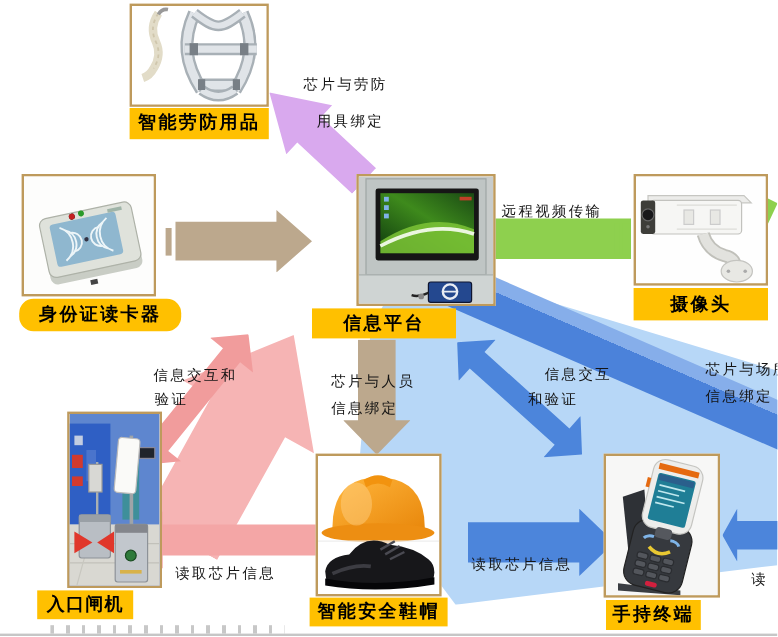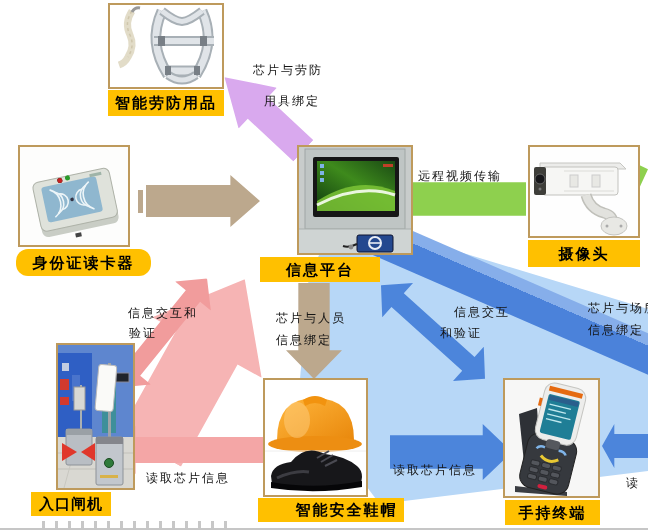--- a/index.html
+++ b/index.html
@@ -53,22 +53,22 @@
   
   .node{position:absolute;z-index:3;}
   .photo{display:block;border:2px solid #BE9A5C;background:#fff;}
   .nlabel{position:absolute;background:#FFC000;color:#000;font-weight:bold;font-size:15px;
           letter-spacing:2px;text-align:center;white-space:nowrap;overflow:hidden;}
   #node-ppe{left:108px;top:3px;}      #node-ppe .nlabel{left:0;top:87px;width:116px;height:26px;line-height:26px;}
   #node-reader{left:18px;top:145px;}  #node-reader .nlabel{left:-2px;top:104px;width:135px;height:27px;line-height:27px;border-radius:12px;}
   #node-platform{left:262px;top:145px;padding-left:35px;} #node-platform .nlabel{left:-2px;top:112px;width:120px;height:25px;line-height:25px;}
   #node-camera{left:528px;top:145px;} #node-camera .nlabel{left:0;top:95px;width:112px;height:27px;line-height:27px;}
   #node-gate{left:33px;top:343px;padding-left:23px;}    #node-gate .nlabel{left:-2px;top:149px;width:80px;height:24px;line-height:24px;letter-spacing:1px;}
-  #node-shoehat{left:263px;top:378px;} #node-shoehat .nlabel{left:-5px;top:120px;width:115px;height:24px;line-height:24px;padding-left:31px;}
-  #node-handheld{left:503px;top:378px;} #node-handheld .nlabel{left:2px;top:122px;width:95px;height:25px;line-height:25px;}
+  #node-shoehat{left:263px;top:378px;} #node-shoehat .nlabel{left:-5px;top:120px;width:115px;height:24px;line-height:24px;}
+  #node-handheld{left:503px;top:378px;} #node-handheld .nlabel{left:2px;top:122px;width:79px;height:25px;line-height:25px;}
   
   #bottom-line{position:absolute;left:0;top:528px;width:648px;height:2px;background:#C6C6C6;z-index:5;}
   #caption-fragment{position:absolute;left:42px;top:521px;width:195px;height:7px;z-index:5;opacity:.55;
     background:repeating-linear-gradient(90deg,#9A9A9A 0 3px,transparent 3px 13px);}
 </style>
 </head>
 <body>
 
 <div id="stage">
 

